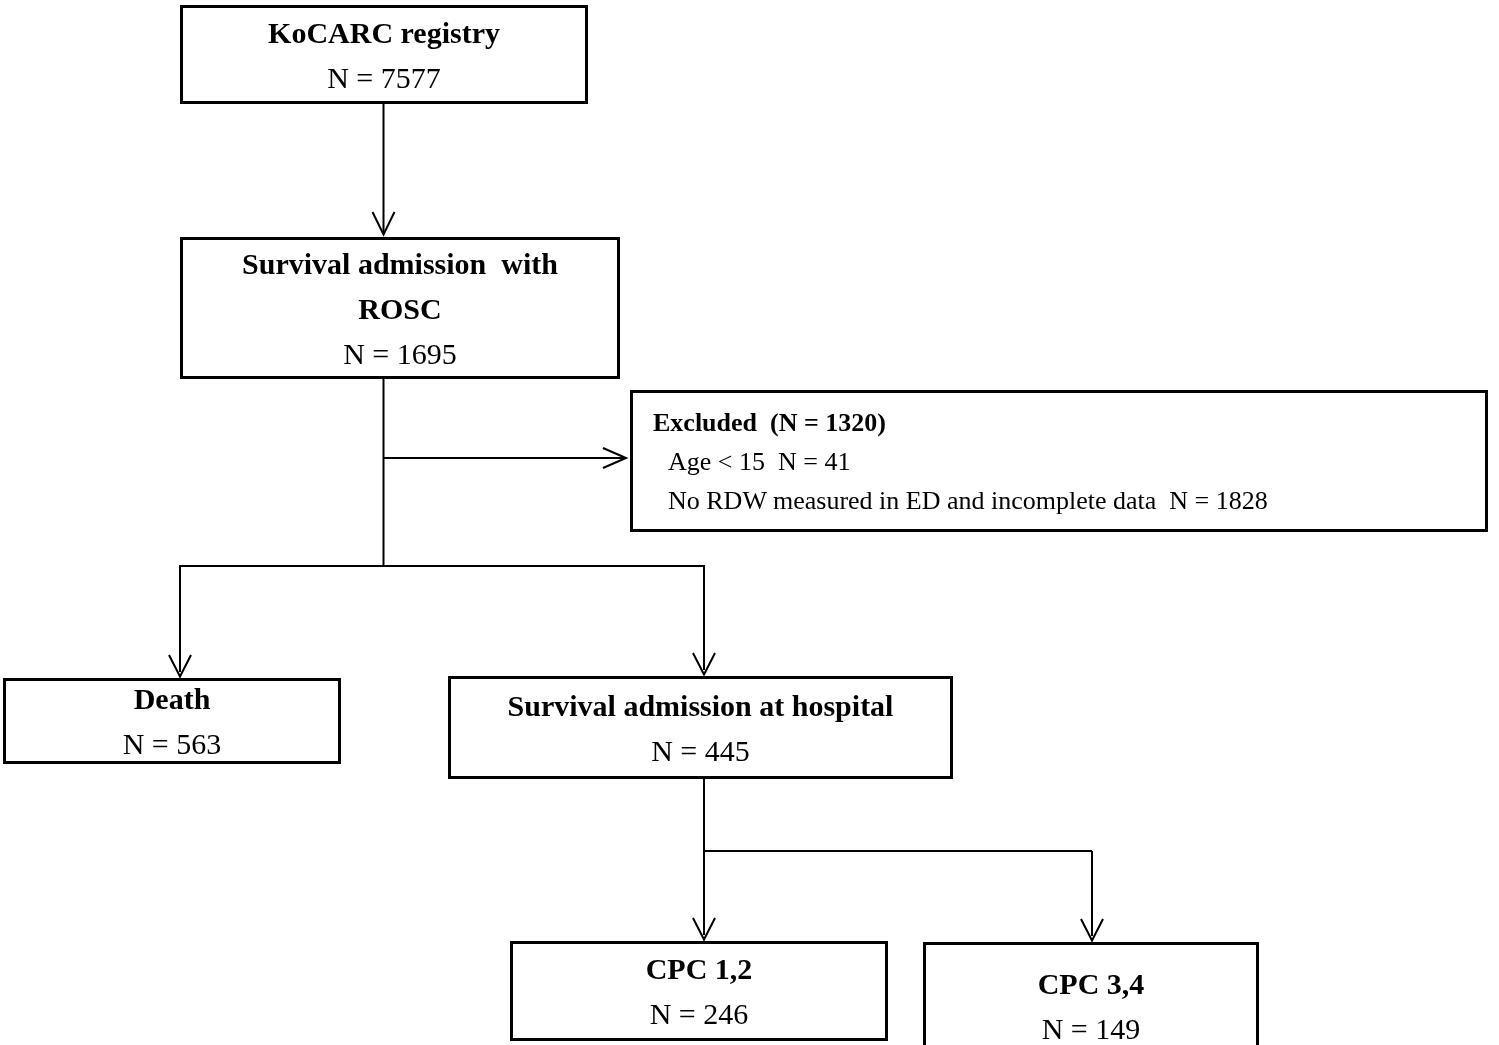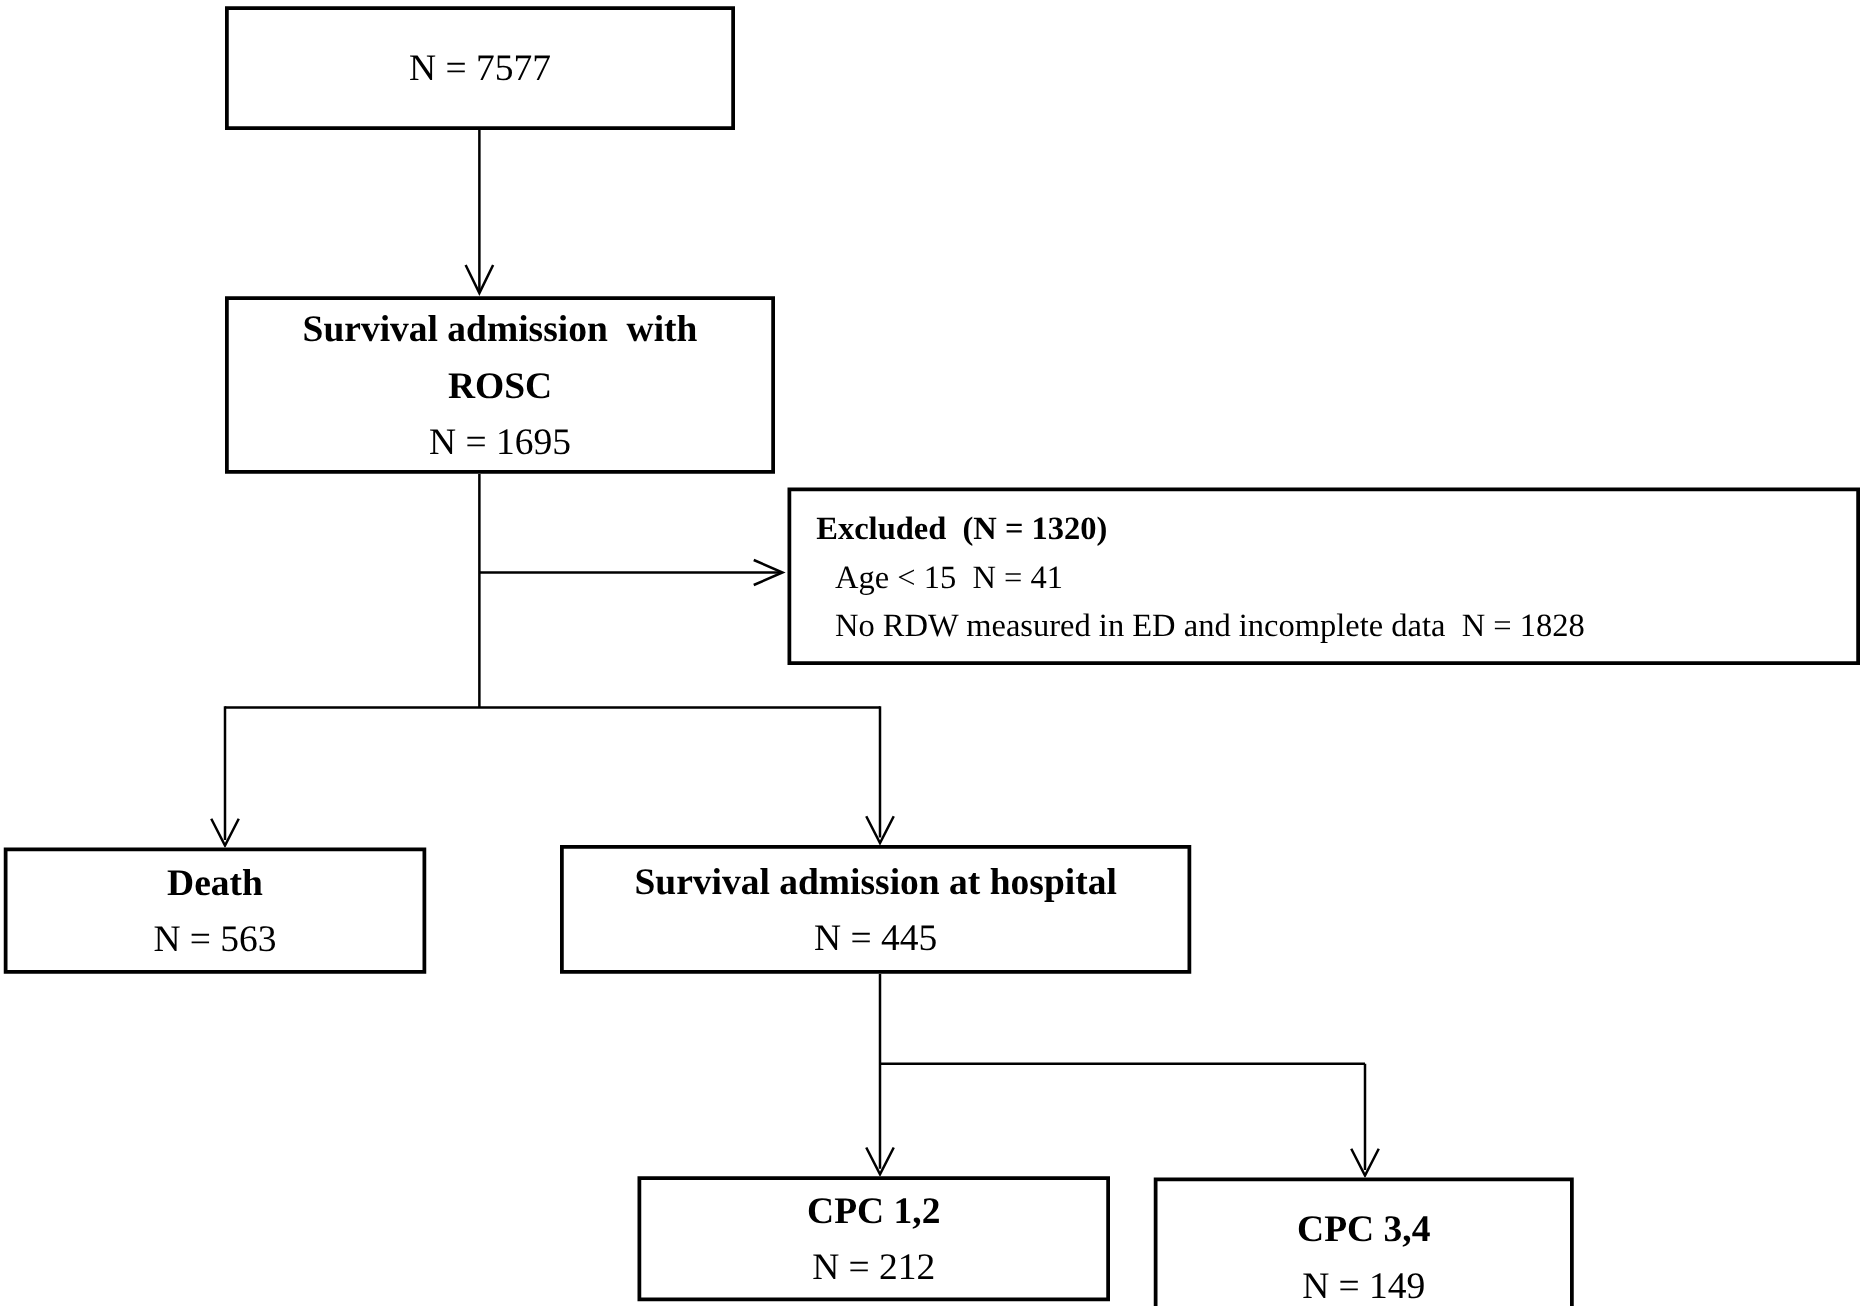--- a/index.html
+++ b/index.html
@@ -85,48 +85,49 @@
     <g>
       <path d="M704 851 L1092 851"></path>
     </g>
     <g>
       <path d="M1092 851 L1092 936"></path>
       <path d="M1081 919 L1092 940.5 L1103 919"></path>
     </g>
   </svg>
 
   <div class="box" style="left:180px; top:5px; width:408px; height:99px">
+    <div class="line bold">KoCARC registry</div>
     <div class="line">N = 7577</div>
   </div>
 
   <div class="box" style="left:180px; top:237px; width:440px; height:142px">
     <div class="line bold">Survival admission  with</div>
     <div class="line bold">ROSC</div>
     <div class="line">N = 1695</div>
   </div>
 
   <div class="box box-excluded" style="left:630px; top:390px; width:858px; height:142px">
     <div class="line bold">Excluded  (N = 1320)</div>
     <div class="line indent">Age &lt; 15  N = 41</div>
     <div class="line indent">No RDW measured in ED and incomplete data  N = 1828</div>
   </div>
 
-  <div class="box" style="left:3px; top:678px; width:338px; height:101px">
+  <div class="box" style="left:3px; top:678px; width:338px; height:86px">
     <div class="line bold">Death</div>
     <div class="line">N = 563</div>
   </div>
 
   <div class="box" style="left:448px; top:676px; width:505px; height:103px">
     <div class="line bold">Survival admission at hospital</div>
     <div class="line">N = 445</div>
   </div>
 
   <div class="box" style="left:510px; top:941px; width:378px; height:100px">
     <div class="line bold">CPC 1,2</div>
-    <div class="line">N = 212</div>
+    <div class="line">N = 246</div>
   </div>
 
   <div class="box" style="left:923px; top:942px; width:336px; height:128px">
     <div class="line bold">CPC 3,4</div>
     <div class="line">N = 149</div>
   </div>
 
 </div>
 
 </body></html>

